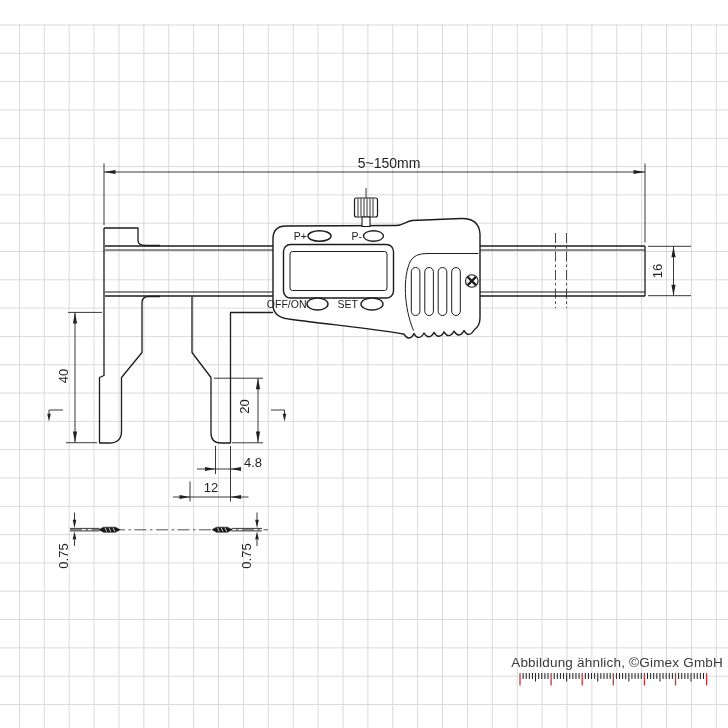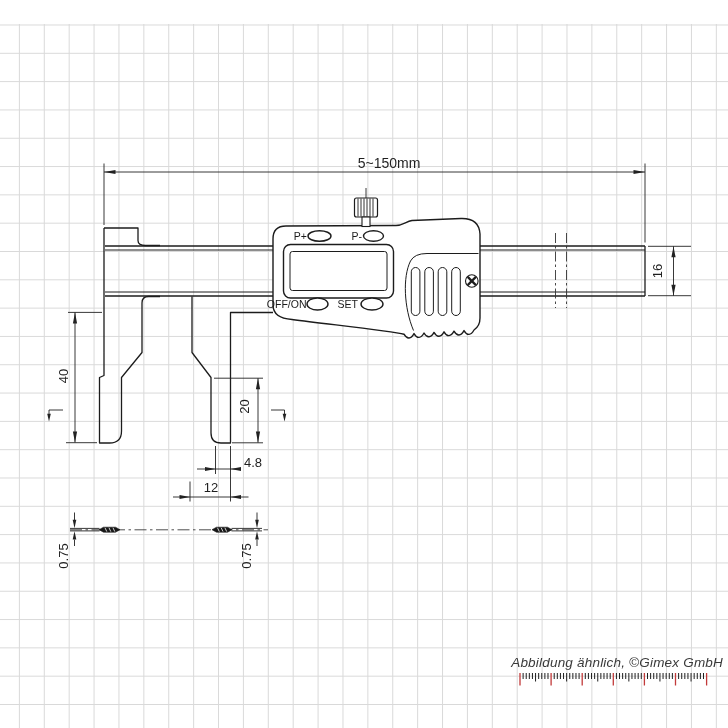--- a/index.html
+++ b/index.html
@@ -18,21 +18,21 @@
   .thin{fill:none;stroke:#222222;stroke-width:.9;}
   .arrow{fill:#222222;stroke:none;}
   .dimtext{font-family:"Liberation Sans",sans-serif;font-size:13px;fill:#1f1f1f;}
   .dimtext-big{font-family:"Liberation Sans",sans-serif;font-size:14px;fill:#1f1f1f;}
   .btntext{font-family:"Liberation Sans",sans-serif;font-size:10.5px;fill:#1c1c1c;}
   .breakline{fill:none;stroke:#333;stroke-width:.9;stroke-dasharray:10 3 2.5 3;}
   .centerline{fill:none;stroke:#222;stroke-width:.8;stroke-dasharray:12 3.5 2.5 3.5;}
   .blade{fill:#181818;stroke:#181818;stroke-width:.6;}
   .blade-slash{stroke:#ffffff;stroke-width:.8;fill:none;}
   #credit{position:absolute;top:655px;right:5px;font-size:13.5px;color:#3a3a3a;
-          letter-spacing:.2px;white-space:nowrap;font-style:italic;}
+          letter-spacing:.2px;white-space:nowrap;}
   #ruler{position:absolute;left:514px;top:672px;}
 </style>
 </head>
 <body>
 
 <div id="canvas">
   <div id="grid"></div>
 
   <svg id="drawing" width="728" height="728" viewBox="0 0 728 728">
 

